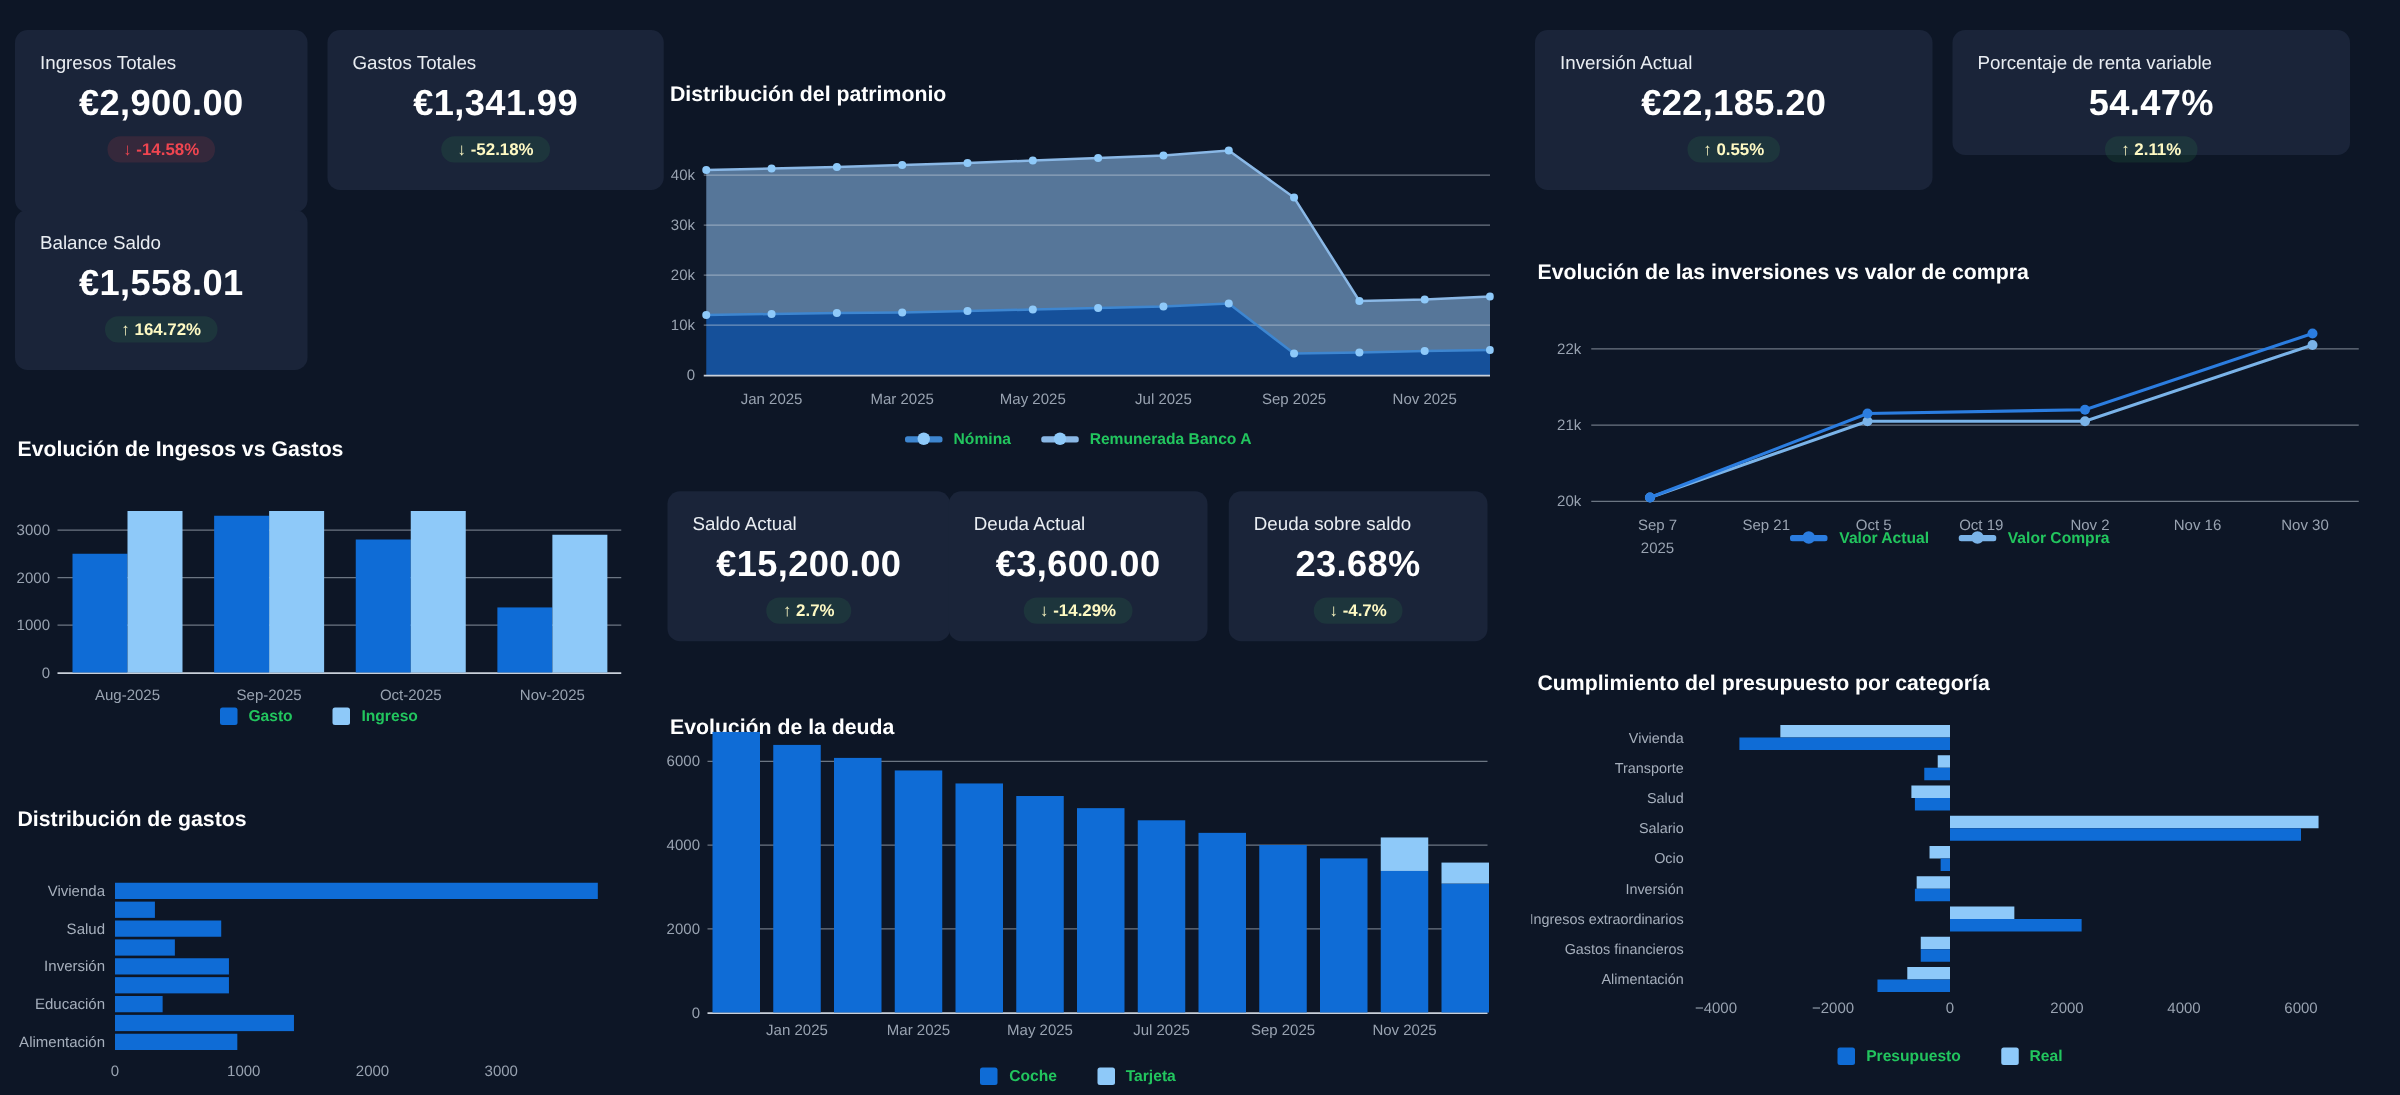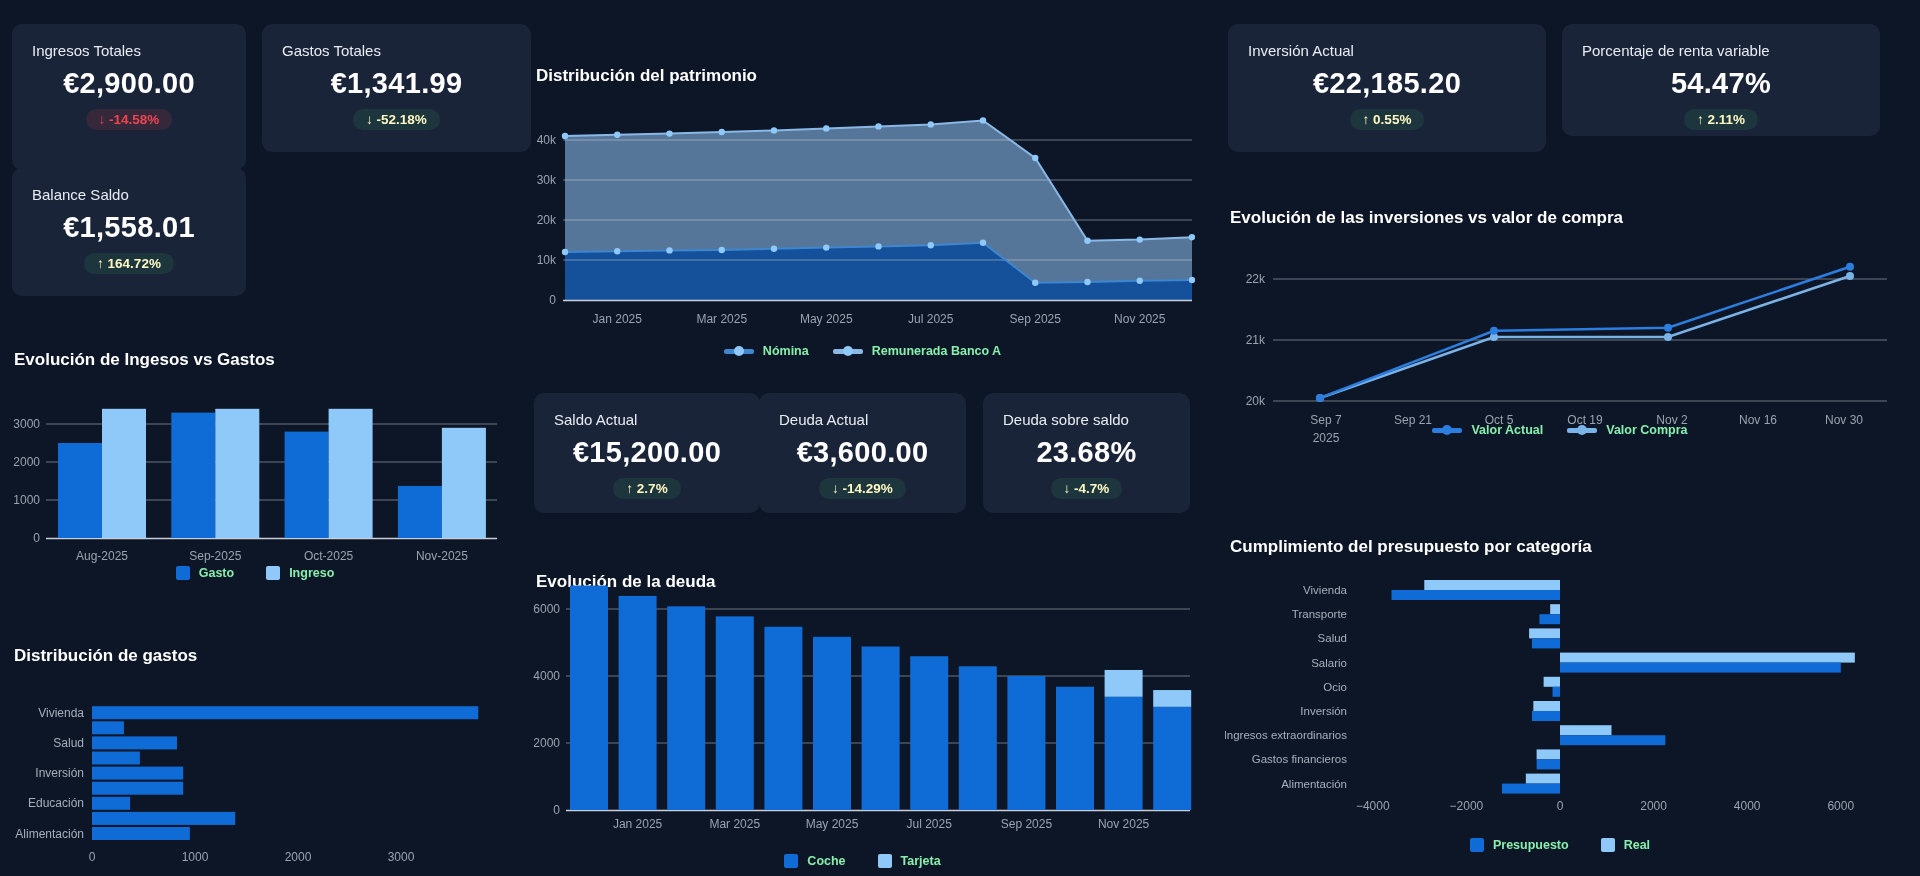--- a/index.html
+++ b/index.html
@@ -10,21 +10,21 @@
   .card .lbl{font-size:15px;color:#e9edf2;}
   .card .val{font-size:29px;font-weight:700;color:#ffffff;text-align:center;margin-top:8px;letter-spacing:.3px;}
   .card .bw{text-align:center;margin-top:9px;}
   .badge{display:inline-block;padding:3px 13px;border-radius:13px;font-size:13.5px;font-weight:700;}
   .badge[data-tone="green"]{color:#fef9c3;background:rgba(51,167,88,.13);}
   .badge[data-tone="red"]{color:#ef4550;background:rgba(239,69,80,.13);}
   .ctitle{position:absolute;font-size:17px;font-weight:700;color:#ffffff;white-space:nowrap;}
   .chart{position:absolute;}
   svg{font-family:inherit;}
   .legend{position:absolute;display:flex;justify-content:center;align-items:center;gap:32px;
-          color:#86efac;font-size:12.5px;font-weight:700;}
+          color:#22c55e;font-size:12.5px;font-weight:700;}
   .li{display:flex;align-items:center;gap:9px;cursor:pointer;}
   .sq{width:14px;height:14px;border-radius:2px;display:inline-block;}
   .ln{position:relative;width:30px;height:5px;border-radius:2px;display:inline-block;}
   .ln .dot{position:absolute;left:50%;top:50%;transform:translate(-50%,-50%);
            width:10px;height:10px;border-radius:50%;}
 </style>
 </head>
 <body>
 
 <div class="dash">
@@ -59,21 +59,21 @@
     <div class="lbl">Deuda sobre saldo</div>
     <div class="val">23.68%</div>
     <div class="bw"><span class="badge" data-tone="green">↓ -4.7%</span></div>
   </div>
 
   <div class="card" style="left:1228px;top:24px;width:318px;height:128px">
     <div class="lbl">Inversión Actual</div>
     <div class="val">€22,185.20</div>
     <div class="bw"><span class="badge" data-tone="green">↑ 0.55%</span></div>
   </div>
-  <div class="card" style="left:1562px;top:24px;width:318px;height:112px">
+  <div class="card" style="left:1562px;top:24px;width:318px;height:100px">
     <div class="lbl">Porcentaje de renta variable</div>
     <div class="val">54.47%</div>
     <div class="bw"><span class="badge" data-tone="green">↑ 2.11%</span></div>
   </div>
 
   <div class="ctitle" style="left:14px;top:350px">Evolución de Ingesos vs Gastos</div>
   <div class="ctitle" style="left:14px;top:646px">Distribución de gastos</div>
   <div class="ctitle" style="left:536px;top:66px">Distribución del patrimonio</div>
   <div class="ctitle" style="left:536px;top:572px">Evolución de la deuda</div>
   <div class="ctitle" style="left:1230px;top:208px">Evolución de las inversiones vs valor de compra</div>

